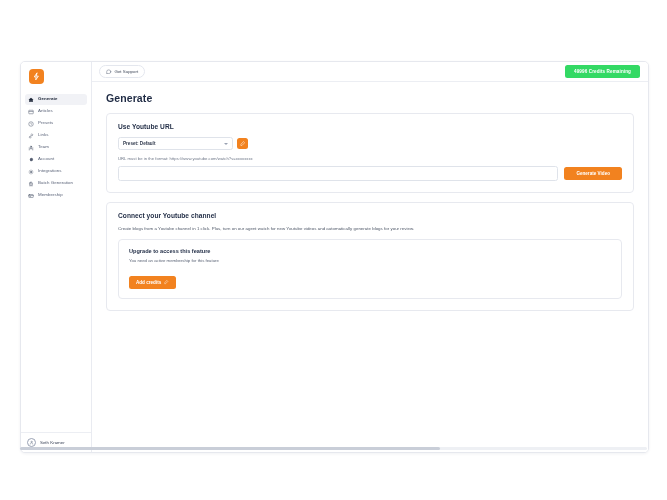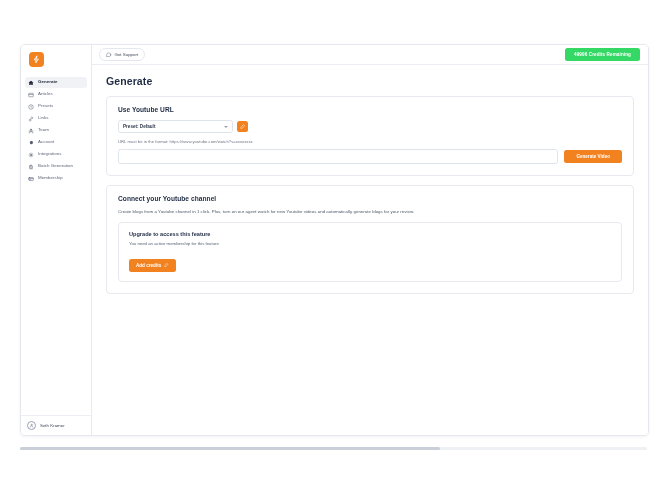--- a/index.html
+++ b/index.html
@@ -16,21 +16,21 @@
     position: relative;
     width: 667px;
     height: 500px;
     background: #ffffff;
   }
 
   
   .app-window {
     position: absolute;
     left: 20px;
-    top: 44px;
+    top: 61px;
     width: 627px;
     height: 390px;
     background: #ffffff;
     border: 1px solid #e6e8ee;
     border-radius: 5px;
     display: flex;
     overflow: hidden;
     box-shadow: 0 1px 3px rgba(20,30,60,0.06);
   }
 

